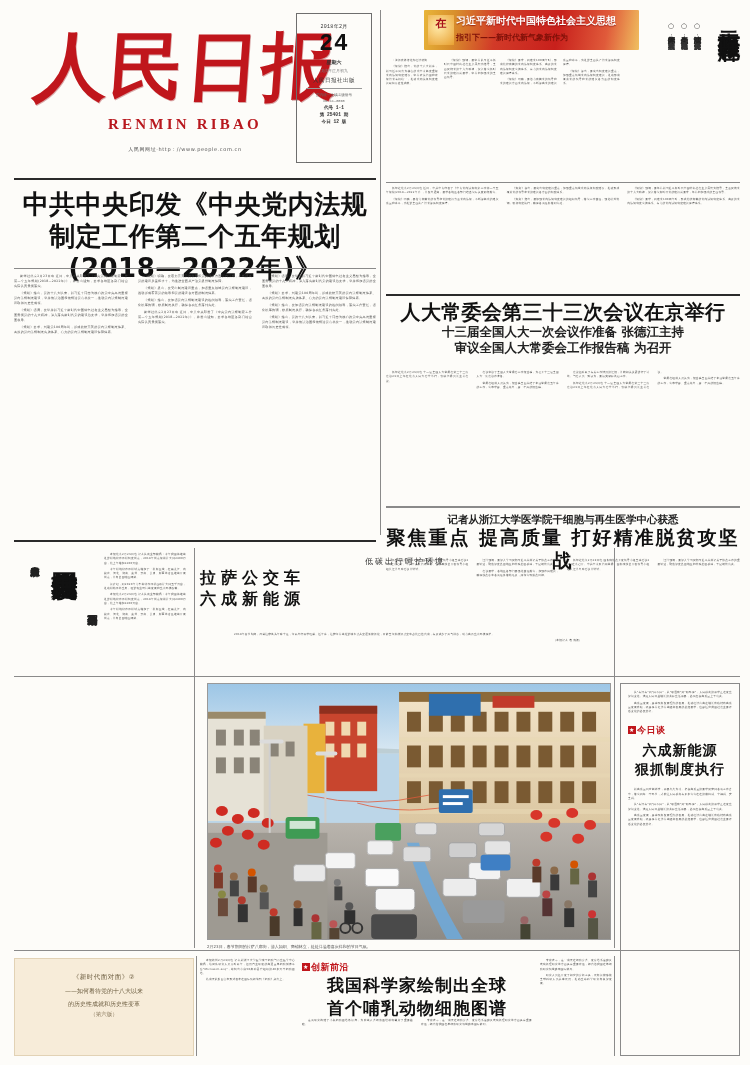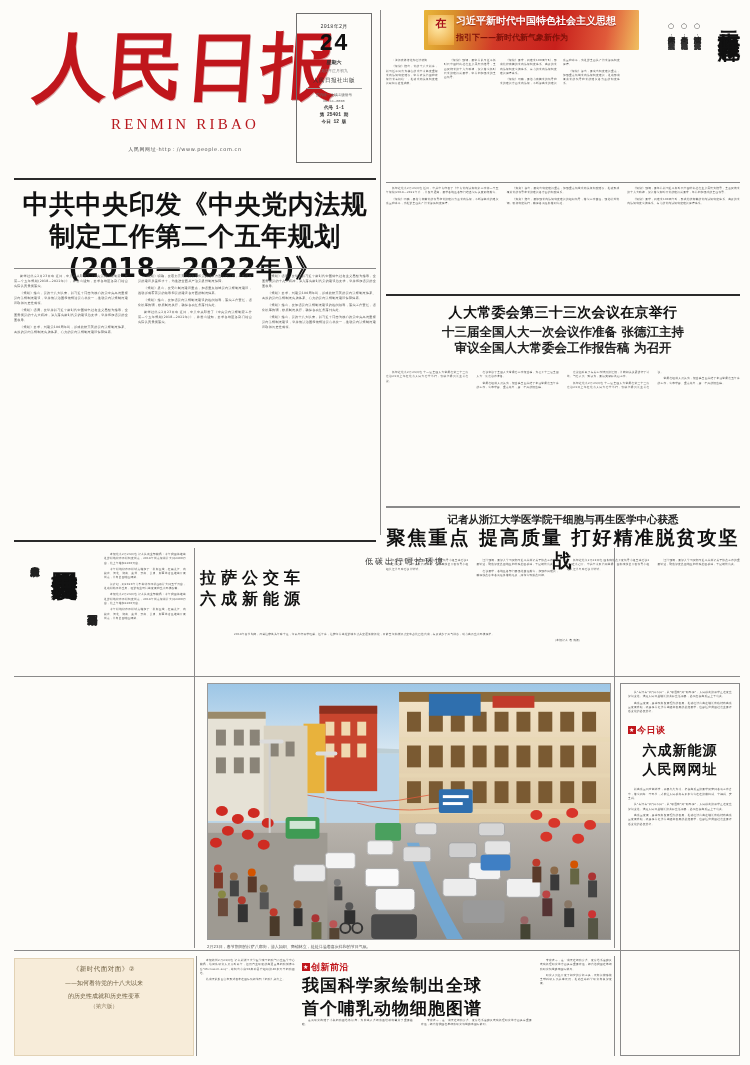--- a/index.html
+++ b/index.html
@@ -21,21 +21,21 @@
   .masthead{position:absolute;left:0;top:0;width:750px;height:176px;}
   .logo-cn{
     position:absolute;left:34px;top:20px;width:290px;height:92px;
     font-family:"DejaVu Serif",serif;font-weight:bold;font-size:74px;
     color:#c0161c;letter-spacing:2px;line-height:92px;white-space:nowrap;
     transform:skewX(-4deg);
     text-shadow:1px 1px 0 rgba(150,10,15,.35);
   }
   .logo-en{
     position:absolute;left:70px;top:116px;width:230px;text-align:center;
-    font-family:"Liberation Serif",serif;font-weight:normal;font-size:15px;
+    font-family:"Liberation Serif",serif;font-weight:bold;font-size:15px;
     letter-spacing:3.2px;color:#b8181e;
   }
   .logo-url{
     position:absolute;left:40px;top:146px;width:290px;text-align:center;
     font-size:5px;color:#555;letter-spacing:.6px;
     font-family:"DejaVu Sans",sans-serif;
   }
   .datebox{
     position:absolute;left:296px;top:13px;width:76px;height:150px;
     border:1px solid #6e6e6e;box-sizing:border-box;text-align:center;
@@ -98,21 +98,21 @@
 
   
   .h1-wrap{position:absolute;left:14px;top:188px;width:362px;}
   .h1{
     font-family:"DejaVu Sans",sans-serif;font-weight:bold;
     font-size:26px;line-height:32px;color:#111;text-align:center;
     letter-spacing:.5px;
   }
   
   .h2{
-    font-family:"DejaVu Sans",sans-serif;font-weight:bold;font-size:14px;
+    font-family:"DejaVu Sans",sans-serif;font-weight:bold;font-size:20px;
     line-height:24px;color:#111;text-align:center;letter-spacing:.3px;
   }
   .h2sub{
     font-family:"DejaVu Sans",sans-serif;font-weight:bold;font-size:12.5px;
     line-height:16px;color:#222;text-align:center;
   }
   .h3kicker{
     font-family:"DejaVu Sans",sans-serif;font-size:10.5px;font-weight:bold;
     color:#222;text-align:center;line-height:14px;
   }
@@ -163,28 +163,28 @@
     font-weight:bold;font-size:9px;color:#c0161c;letter-spacing:.5px;
   }
   .rtag .sq{
     display:inline-block;width:8px;height:8px;background:#c0161c;
     color:#fff;font-size:6px;line-height:8px;text-align:center;
     margin-right:1px;vertical-align:1px;
   }
 
   .sci-h{
     font-family:"DejaVu Sans",sans-serif;font-weight:bold;font-size:17px;
-    line-height:23px;color:#111;letter-spacing:1px;
+    line-height:23px;color:#111;text-align:center;letter-spacing:1px;
   }
 
   
   .beige{
     position:absolute;left:14px;top:958px;width:180px;height:98px;
     background:#f7ecd9;border:1px solid #e2d2b5;box-sizing:border-box;
-    text-align:center;padding-top:6px;
+    text-align:center;padding-top:14px;
   }
   .beige .s1{font-family:"DejaVu Sans",sans-serif;font-size:6.5px;color:#6a5b3e;letter-spacing:.5px;}
   .beige .s2{font-family:"DejaVu Sans",sans-serif;font-weight:bold;font-size:15px;line-height:20px;color:#4a3a1e;letter-spacing:2px;margin-top:3px;}
   .beige .s3{font-family:"DejaVu Sans",sans-serif;font-size:6px;line-height:9px;color:#6a5b3e;margin-top:4px;}
   .beige .s4{font-family:"DejaVu Sans",sans-serif;font-size:5.5px;color:#8a7a5e;margin-top:3px;}
 
   
   .rbox{
     position:absolute;left:620px;top:683px;width:120px;height:373px;
     border:1px solid #8a8a8a;box-sizing:border-box;padding:6px 7px;
@@ -596,21 +596,21 @@
     <div class="fakecol tiny">
       <p>从"有没有"到"好不好"，从"盼温饱"到"盼环保"，人民群众的需求正在发生深刻变化。满足人民日益增长的美好生活需要，必须在提高质量上下功夫。</p>
       <p>高质量发展，是体现新发展理念的发展。推动经济由高速增长阶段转向高质量发展阶段，既是保持经济持续健康发展的必然要求，也是适应我国社会主要矛盾变化的必然选择。</p>
     </div>
     <div class="tagline">
       <span class="rtag">
         <span class="sq">★</span><span>今日谈</span>
       </span>
     </div>
     <div class="bh">六成新能源</div>
-    <div class="bh">人民网网址</div>
+    <div class="bh">狠抓制度执行</div>
     <div class="fakecol tiny" style="margin-top:8px;">
       <p>以高质量回应高诉求，需要久久为功。把提高质量的要求贯穿到各项工作之中，落实到每一个环节，才能让人民群众有更多实实在在的获得感、幸福感、安全感。</p>
       <p>从"有没有"到"好不好"，从"盼温饱"到"盼环保"，人民群众的需求正在发生深刻变化。满足人民日益增长的美好生活需要，必须在提高质量上下功夫。</p>
       <p>高质量发展，是体现新发展理念的发展。推动经济由高速增长阶段转向高质量发展阶段，既是保持经济持续健康发展的必然要求，也是适应我国社会主要矛盾变化的必然选择。</p>
     </div>
   </div>
 
   <div class="rule thin" style="left:614px;top:548px;width:1px;height:400px;"></div>
   <div class="rule thin" style="left:614px;top:956px;width:1px;height:100px;"></div>
   <div class="rule thin" style="left:196px;top:956px;width:1px;height:100px;"></div>

